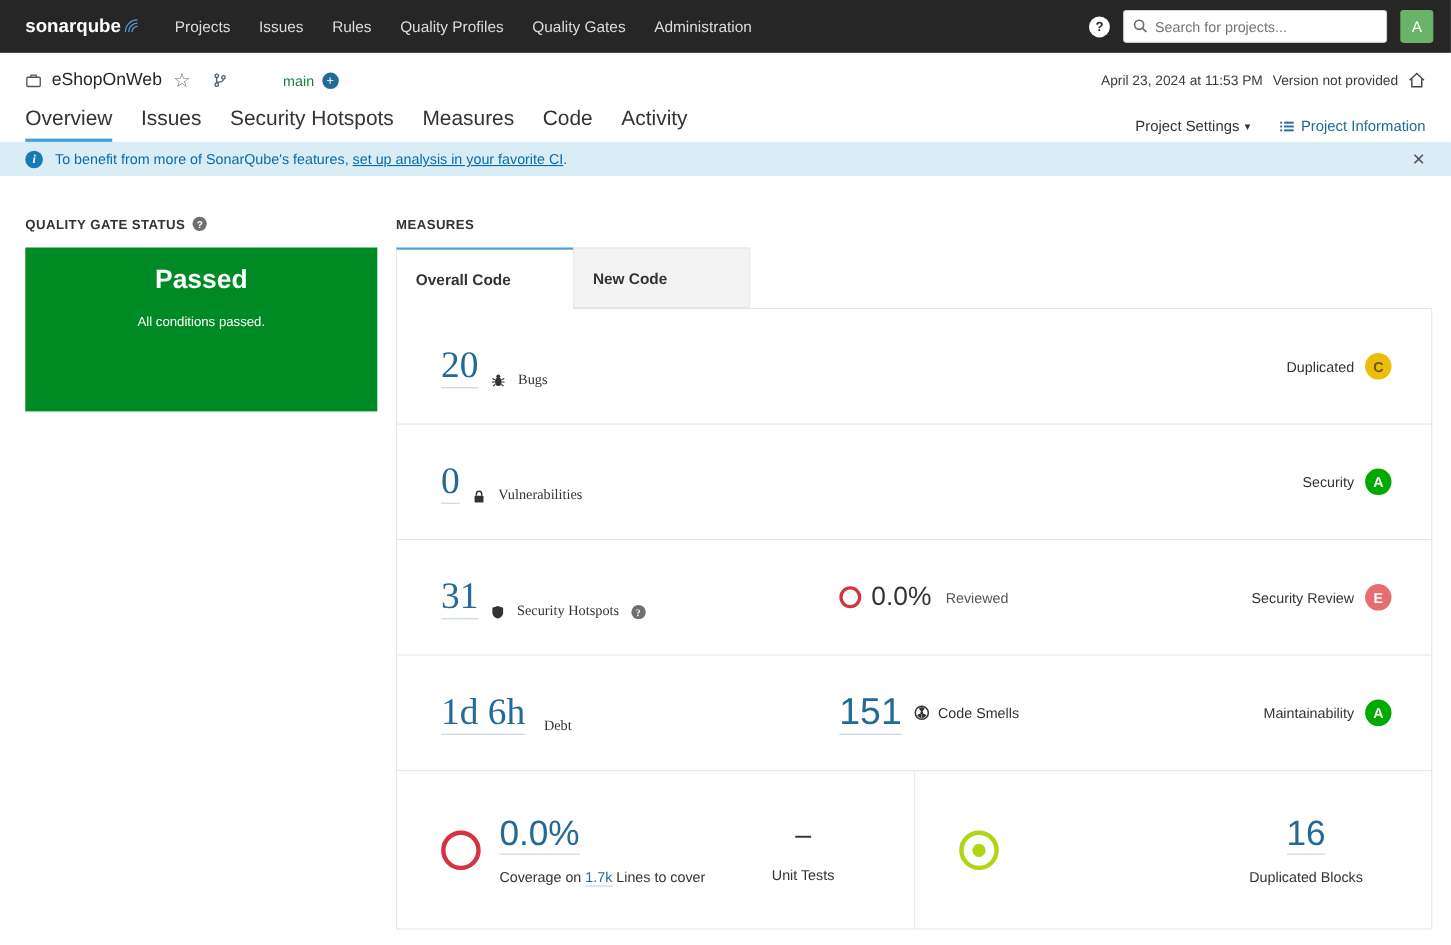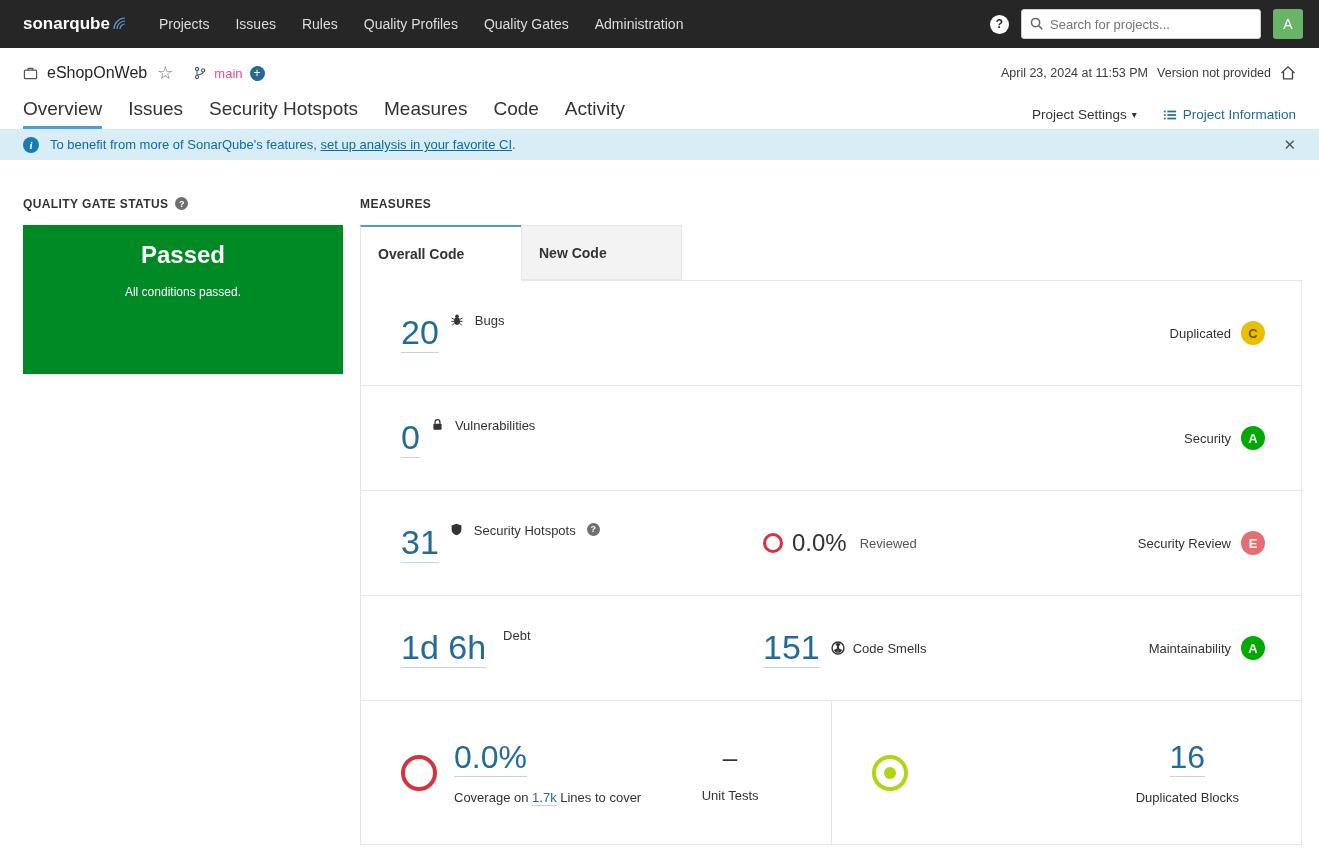--- a/index.html
+++ b/index.html
@@ -32,21 +32,21 @@
     width: 30px; height: 30px; border-radius: 3px; background: var(--avatar-green, #69b469);
     color: #fff; display: flex; align-items: center; justify-content: center; font-size: 14px; cursor: pointer;
   }
   
   .project-header { height: 50px; display: flex; align-items: center; padding: 0 23px; }
   .ph-icon { color: #555; display: flex; margin-right: 9px; }
   .project-name { font-size: 16px; color: #262626; }
   .star { color: #707070; font-size: 18px; margin-left: 10px; cursor: pointer; line-height: 1; }
   .branch { display: flex; align-items: center; gap: 7px; margin-left: 20px; }
   .branch-icon { color: #44586a; display: flex; }
-  .branch-name { font-size: 13px; color: #ec4899; cursor: pointer; }
+  .branch-name { font-size: 13px; color: #15803d; cursor: pointer; margin-left: 43px; }
   .plus-circle {
     width: 15px; height: 15px; border-radius: 50%; background: var(--accent-blue, #236a97);
     color: #fff; font-size: 12px; line-height: 14px; text-align: center; cursor: pointer;
   }
   .ph-right { margin-left: auto; display: flex; align-items: center; gap: 9px; font-size: 12.5px; color: #3c3c3c; }
   .home-icon { color: #444; display: flex; cursor: pointer; }
   
   .tabbar { display: flex; align-items: flex-end; padding: 0 23px; height: 31px; gap: 26px; }
   .tab { font-size: 19px; color: #333; padding-bottom: 9px; cursor: pointer; white-space: nowrap; }
   .tab.active { padding-bottom: 6px; border-bottom: 3px solid var(--tab-active-blue, #4b9fd5); }
@@ -88,21 +88,21 @@
     font-size: 14px; font-weight: bold; color: #333; background: #f3f3f3;
     border: 1px solid #e6e6e6; cursor: pointer; position: relative;
   }
   .m-tab.active {
     background: #fff; border-top: 2px solid var(--tab-active-blue, #4b9fd5);
     border-bottom: none; z-index: 2; margin-bottom: -1px; height: 56px;
   }
   .m-tab:first-child { border-right: none; }
   .panel { border: 1px solid #e6e6e6; background: #fff; }
   .m-row { display: flex; align-items: center; height: 105px; padding: 0 36px 0 40px; border-bottom: 1px solid #e6e6e6; }
-  .m-left { display: flex; align-items: flex-start; gap: 11px; width: 362px; flex: none; }
+  .m-left { display: flex; align-items: flex-end; gap: 11px; width: 362px; flex: none; font-family: Liberation Serif, serif; }
   .big-link {
     font-size: 34px; color: var(--accent-blue, #236a97); line-height: 1.15;
     border-bottom: 1px solid #c3d5e1; cursor: pointer;
   }
   .m-icon { color: #333; display: flex; }
   .m-label { font-size: 13px; color: #333; white-space: nowrap; }
   .m-mid { display: flex; align-items: center; }
   .ring-sm { width: 20px; height: 20px; border-radius: 50%; border: 3px solid var(--error-red, #d4333f); flex: none; }
   .mid-value { font-size: 24px; color: #333; margin-left: 9px; }
   .mid-label { font-size: 13px; color: #555; margin-left: 13px; }

